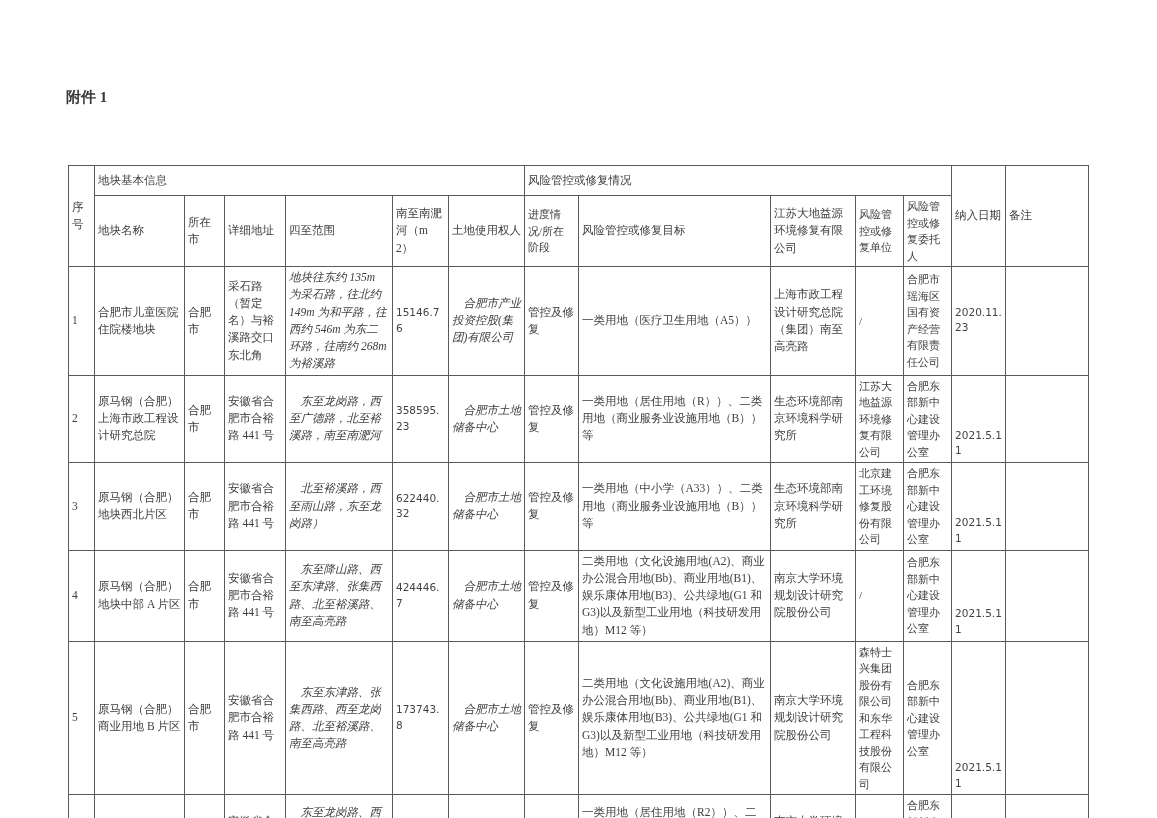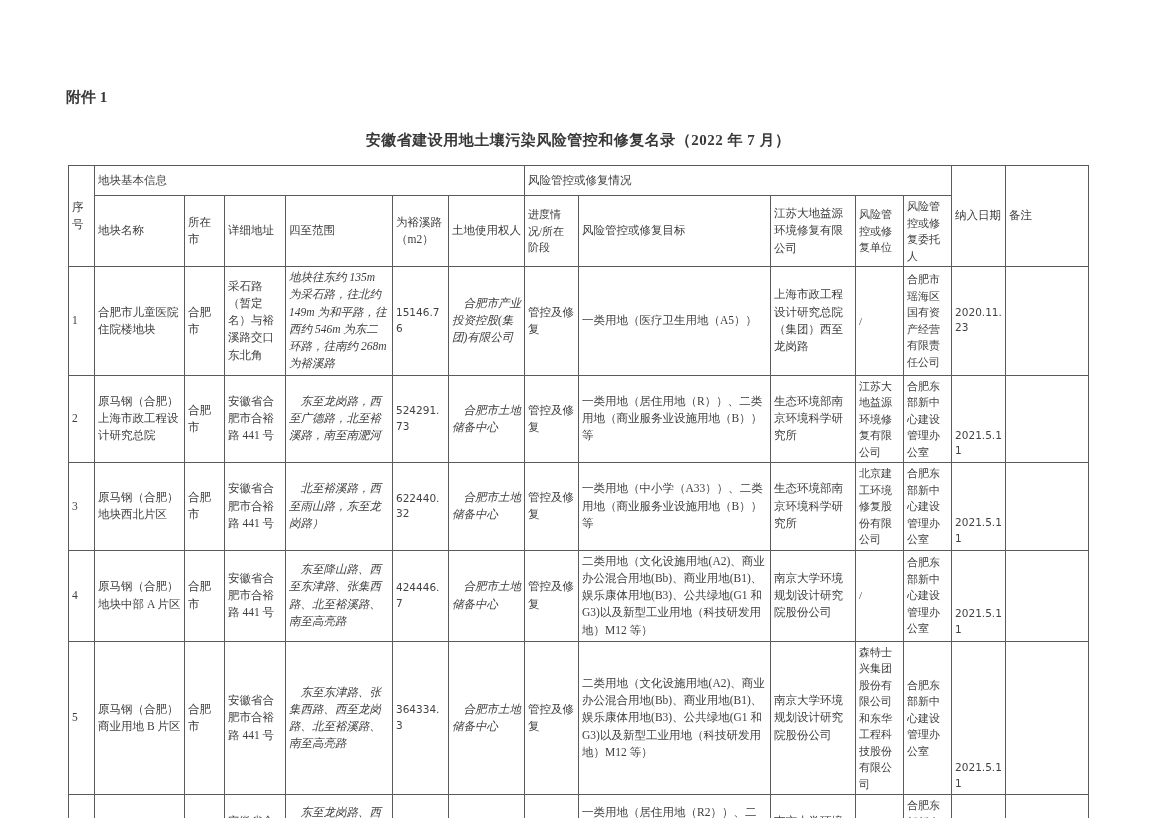--- a/index.html
+++ b/index.html
@@ -57,21 +57,20 @@
   .small{font-size:11px;padding:1px 2px;}
   .th-stage{font-size:11px;}
   .indent{text-indent:1em;font-style:italic;}
   tbody tr:nth-child(1) td.cell-boundary{text-indent:0;}
 </style>
 </head>
 <body>
 
 <div class="page">
   <div class="attachment">附件 1</div>
-  <div class="doc-title">安徽省建设用地土壤污染风险管控和修复名录（2022 年 7 月）</div>
 
   <table class="main">
     <colgroup>
       <col style="width:26px">
         <col style="width:90px">
         <col style="width:40px">
       <col style="width:61px">
         <col style="width:107px">
         <col style="width:56px">
       <col style="width:76px">
@@ -89,53 +88,53 @@
         <th colspan="6">地块基本信息</th>
         <th colspan="5">风险管控或修复情况</th>
         <th rowspan="2">纳入日期</th>
         <th rowspan="2">备注</th>
       </tr>
       <tr>
         <th>地块名称</th>
         <th>所在市</th>
         <th>详细地址</th>
         <th>四至范围</th>
-        <th>为裕溪路（m2）</th>
+        <th>南至南淝河（m2）</th>
         <th>土地使用权人</th>
         <th class="th-stage">进度情况/所在阶段</th>
         <th>风险管控或修复目标</th>
         <th>江苏大地益源环境修复有限公司</th>
         <th class="small">风险管控或修复单位</th>
         <th class="small">风险管控或修复委托人</th>
       </tr>
     </thead>
     <tbody id="table-body">
         <tr>
     <td class="c-no">1</td>
     <td>合肥市儿童医院住院楼地块</td>
     <td>合肥市</td>
     <td>采石路（暂定名）与裕溪路交口东北角</td>
     <td class="indent cell-boundary">地块往东约 135m 为采石路，往北约 149m 为和平路，往西约 546m 为东二环路，往南约 268m 为裕溪路</td>
     <td class="num">15146.76</td>
     <td class="indent">合肥市产业投资控股(集团)有限公司</td>
     <td>管控及修复</td>
     <td>一类用地（医疗卫生用地（A5））</td>
-    <td>上海市政工程设计研究总院（集团）西至龙岗路</td>
+    <td>上海市政工程设计研究总院（集团）南至高亮路</td>
     <td class="small">/</td>
     <td class="small">合肥市瑶海区国有资产经营有限责任公司</td>
     <td class="date">2020.11.23</td>
     <td></td>
   </tr>
         <tr>
     <td class="c-no">2</td>
     <td>原马钢（合肥）上海市政工程设计研究总院</td>
     <td>合肥市</td>
     <td>安徽省合肥市合裕路 441 号</td>
     <td class="indent cell-boundary">东至龙岗路，西至广德路，北至裕溪路，南至南淝河</td>
-    <td class="num">524291.73</td>
+    <td class="num">358595.23</td>
     <td class="indent">合肥市土地储备中心</td>
     <td>管控及修复</td>
     <td>一类用地（居住用地（R））、二类用地（商业服务业设施用地（B））等</td>
     <td>生态环境部南京环境科学研究所</td>
     <td class="small">江苏大地益源环境修复有限公司</td>
     <td class="small">合肥东部新中心建设管理办公室</td>
     <td class="date">2021.5.11</td>
     <td></td>
   </tr>
         <tr>
@@ -169,21 +168,21 @@
     <td class="small">合肥东部新中心建设管理办公室</td>
     <td class="date">2021.5.11</td>
     <td></td>
   </tr>
         <tr>
     <td class="c-no">5</td>
     <td>原马钢（合肥）商业用地 B 片区</td>
     <td>合肥市</td>
     <td>安徽省合肥市合裕路 441 号</td>
     <td class="indent cell-boundary">东至东津路、张集西路、西至龙岗路、北至裕溪路、南至高亮路</td>
-    <td class="num">364334.3</td>
+    <td class="num">173743.8</td>
     <td class="indent">合肥市土地储备中心</td>
     <td>管控及修复</td>
     <td>二类用地（文化设施用地(A2)、商业办公混合用地(Bb)、商业用地(B1)、娱乐康体用地(B3)、公共绿地(G1 和 G3)以及新型工业用地（科技研发用地）M12 等）</td>
     <td>南京大学环境规划设计研究院股份公司</td>
     <td class="small">森特士兴集团股份有限公司和东华工程科技股份有限公司</td>
     <td class="small">合肥东部新中心建设管理办公室</td>
     <td class="date">2021.5.11</td>
     <td></td>
   </tr>
         <tr>

